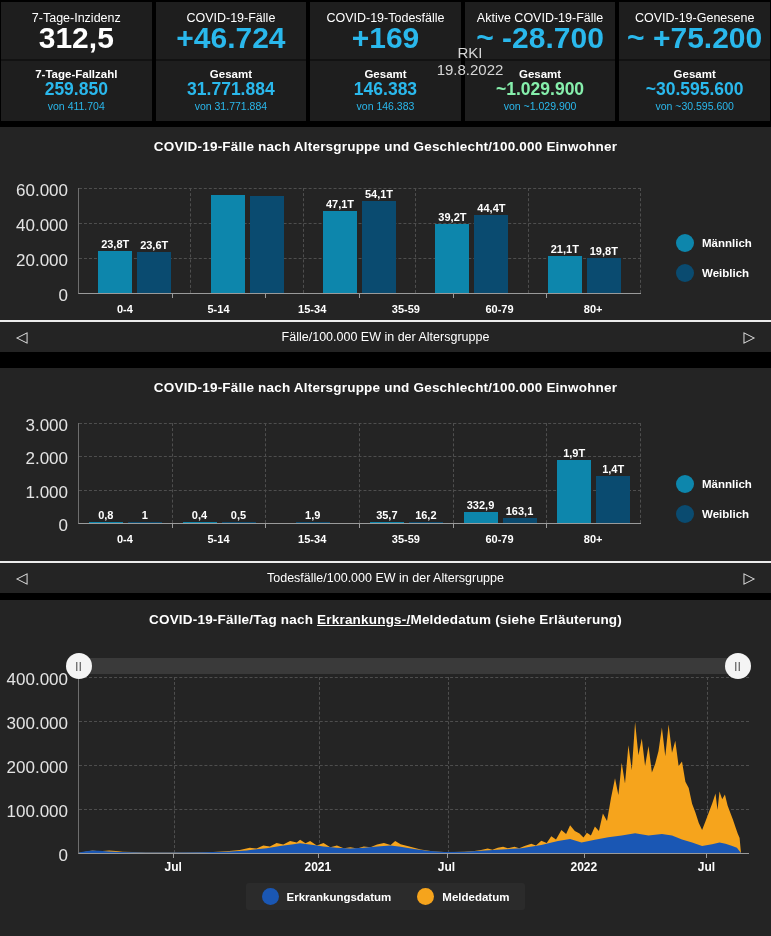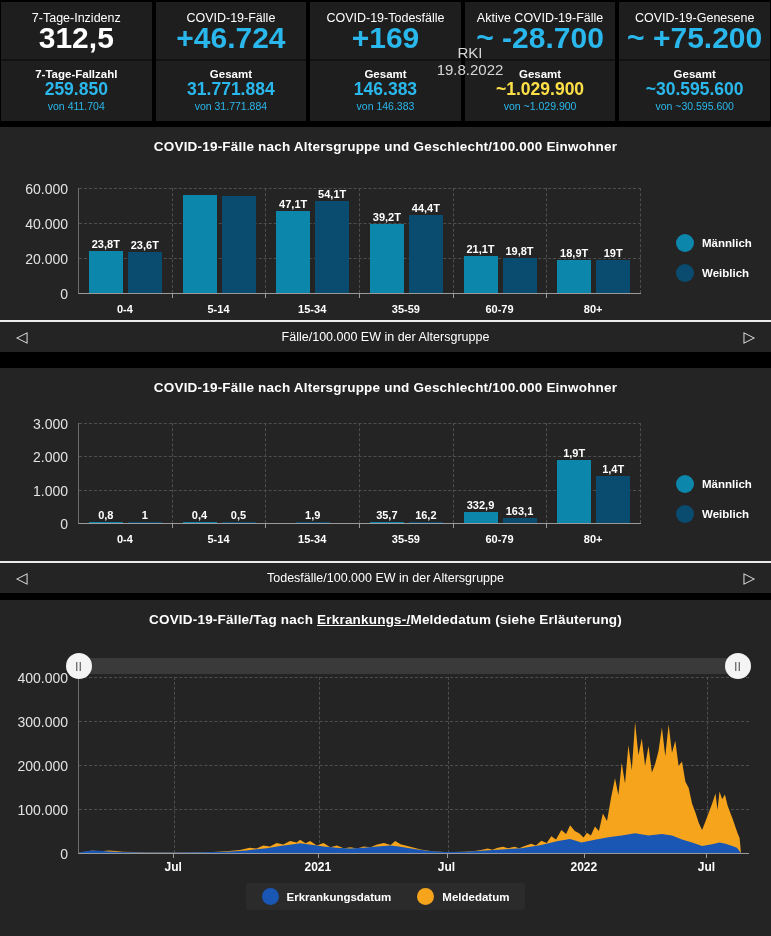--- a/index.html
+++ b/index.html
@@ -23,21 +23,21 @@
 
   
   .panel{position:absolute;left:0;right:0;background:#242424;}
   .panel1{top:127px;height:225px;}
   .panel2{top:368px;height:225px;}
   .panel3{top:600px;height:360px;}
   .chart-title{margin:0;padding-top:12px;text-align:center;font-size:13.5px;font-weight:bold;
                letter-spacing:.2px;}
   .title-link{text-decoration:underline;}
 
-  .y-label{position:absolute;width:68px;text-align:right;font-size:14px;color:#e3e3e3;}
+  .y-label{position:absolute;width:68px;text-align:right;font-size:17px;color:#e3e3e3;}
   .plot{position:absolute;border-left:1px solid #6e6e6e;border-bottom:1px solid #9a9a9a;}
   .hgrid{position:absolute;left:0;right:0;border-top:1px dashed #4e4e4e;height:0;}
   .vgrid{position:absolute;top:0;bottom:0;border-left:1px dashed #4e4e4e;width:0;}
   .bar-groups{position:absolute;inset:0;display:flex;}
   .bar-group{flex:1;position:relative;border-right:1px dashed #4e4e4e;display:flex;
              align-items:flex-end;justify-content:center;gap:5px;overflow:visible;}
   .bar-slot{display:flex;flex-direction:column;justify-content:flex-end;align-items:center;height:100%;}
   .bar{width:34px;}
   .bar-value{font-size:11px;font-weight:600;color:#fff;margin-bottom:1px;white-space:nowrap;}
   .cat-row{position:absolute;display:flex;}
@@ -108,21 +108,21 @@
           <div class="card-sub-note" style="color: rgb(42, 184, 236);">von 146.383</div>
         </div>
       </div>
       <div class="stat-card">
         <div class="card-top">
           <div class="card-title">Aktive COVID-19-Fälle</div>
           <div class="card-value" style="color: rgb(42, 184, 236);">~ -28.700</div>
         </div>
         <div class="card-bottom">
           <div class="card-sub-label">Gesamt</div>
-          <div class="card-sub-value" style="color: #fde047;">~1.029.900</div>
+          <div class="card-sub-value" style="color: #86efac;">~1.029.900</div>
           <div class="card-sub-note" style="color: rgb(42, 184, 236);">von ~1.029.900</div>
         </div>
       </div>
       <div class="stat-card">
         <div class="card-top">
           <div class="card-title">COVID-19-Genesene</div>
           <div class="card-value" style="color: rgb(42, 184, 236);">~ +75.200</div>
         </div>
         <div class="card-bottom">
           <div class="card-sub-label">Gesamt</div>
@@ -188,30 +188,20 @@
               </div>
             </div>
             <div class="bar-group">
               <div class="bar-slot">
                 <span class="bar-value">21,1T</span>
                 <div class="bar" style="height: 36.9px; background: rgb(13, 134, 172);"></div>
               </div>
               <div class="bar-slot">
                 <span class="bar-value">19,8T</span>
                 <div class="bar" style="height: 34.6px; background: rgb(10, 75, 112);"></div>
-              </div>
-            </div>
-            <div class="bar-group">
-              <div class="bar-slot">
-                <span class="bar-value">18,9T</span>
-                <div class="bar" style="height: 33.1px; background: rgb(13, 134, 172);"></div>
-              </div>
-              <div class="bar-slot">
-                <span class="bar-value">19T</span>
-                <div class="bar" style="height: 33.3px; background: rgb(10, 75, 112);"></div>
               </div>
             </div>
           </div>
         </div>
         <div class="x-tick" style="left: 171.667px; top: 167px;"></div>
         <div class="x-tick" style="left: 265.333px; top: 167px;"></div>
         <div class="x-tick" style="left: 359px; top: 167px;"></div>
         <div class="x-tick" style="left: 452.667px; top: 167px;"></div>
         <div class="x-tick" style="left: 546.333px; top: 167px;"></div>
         <div class="cat-row" style="left: 78px; top: 176px; width: 562px;">

